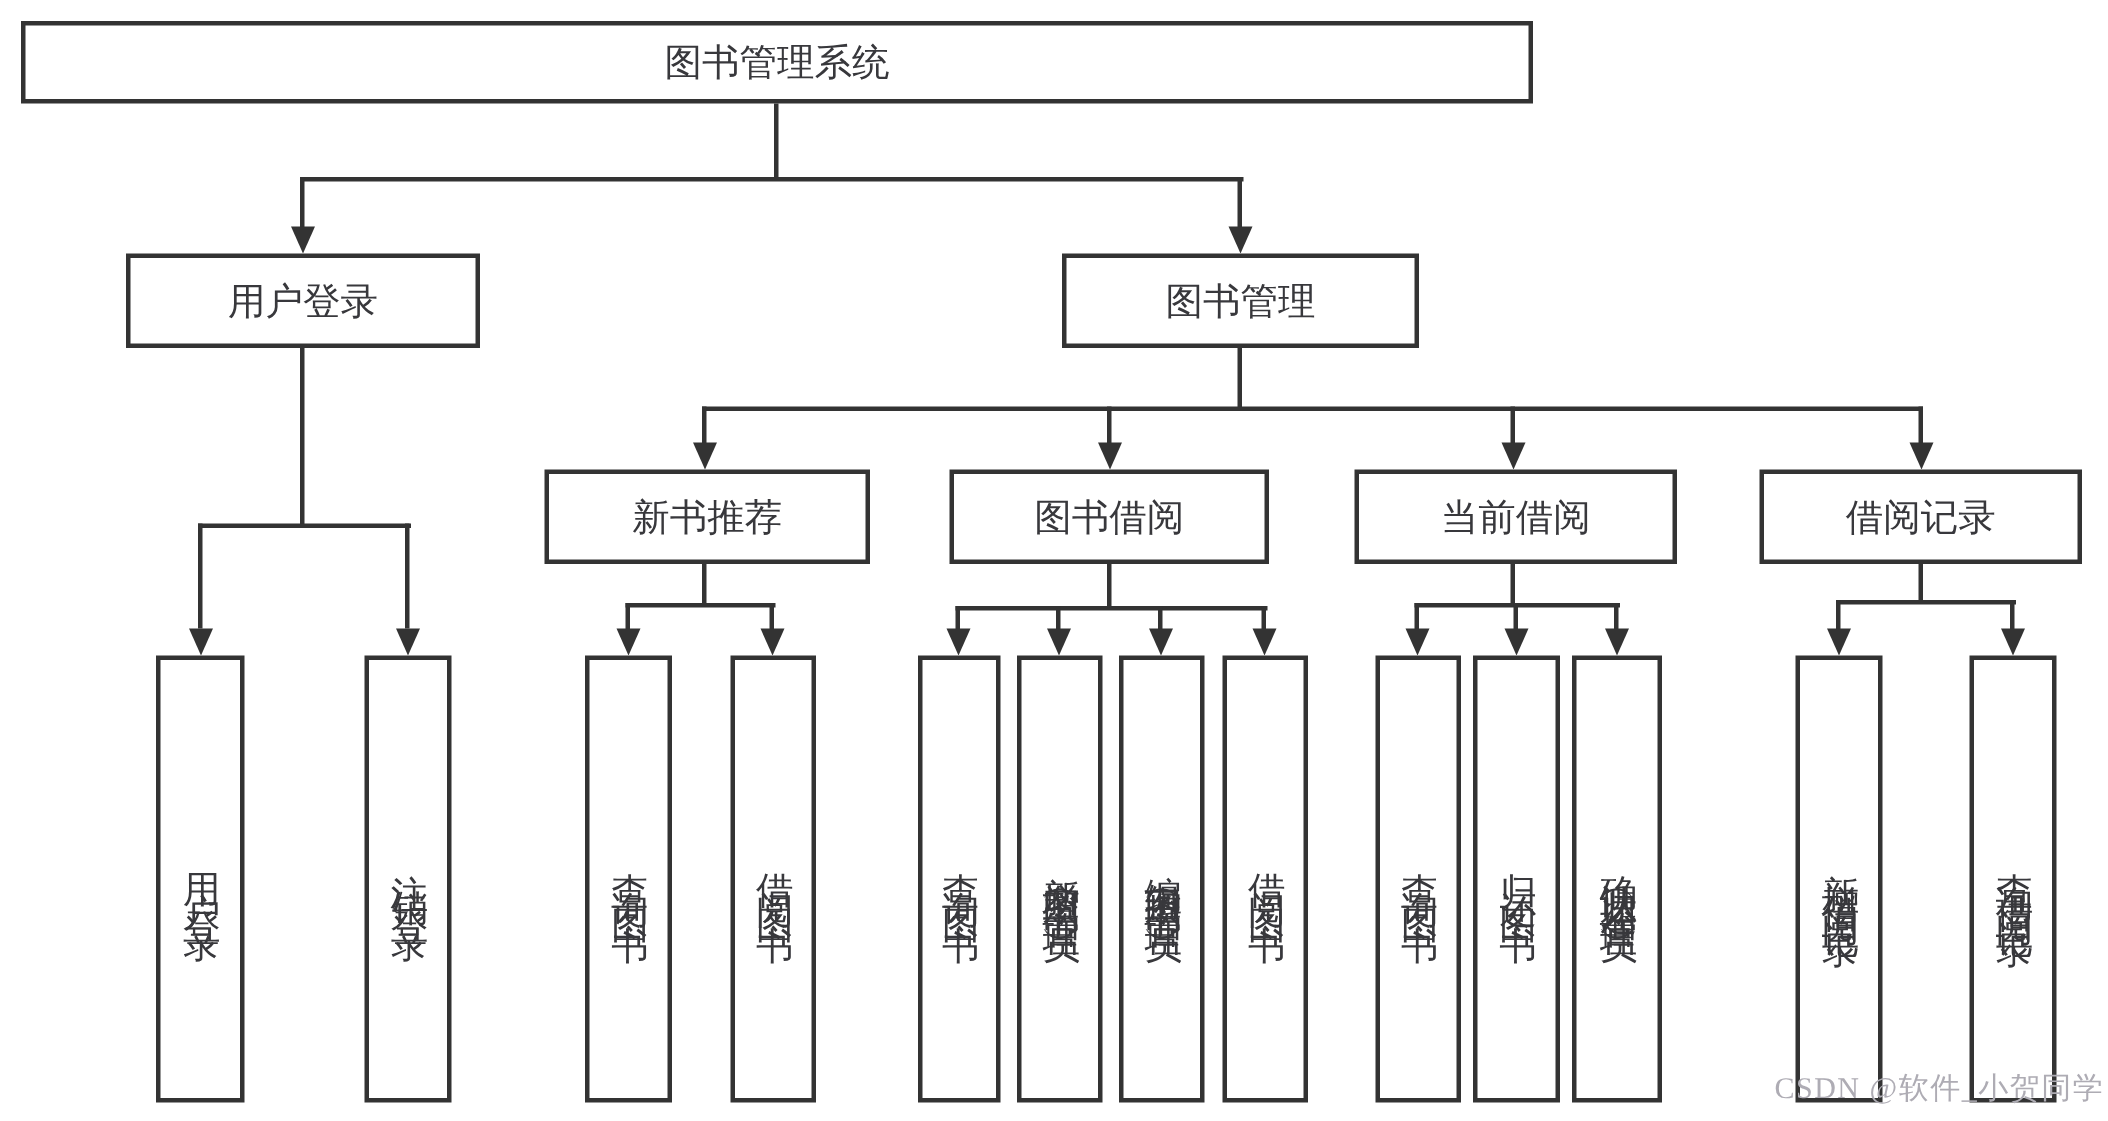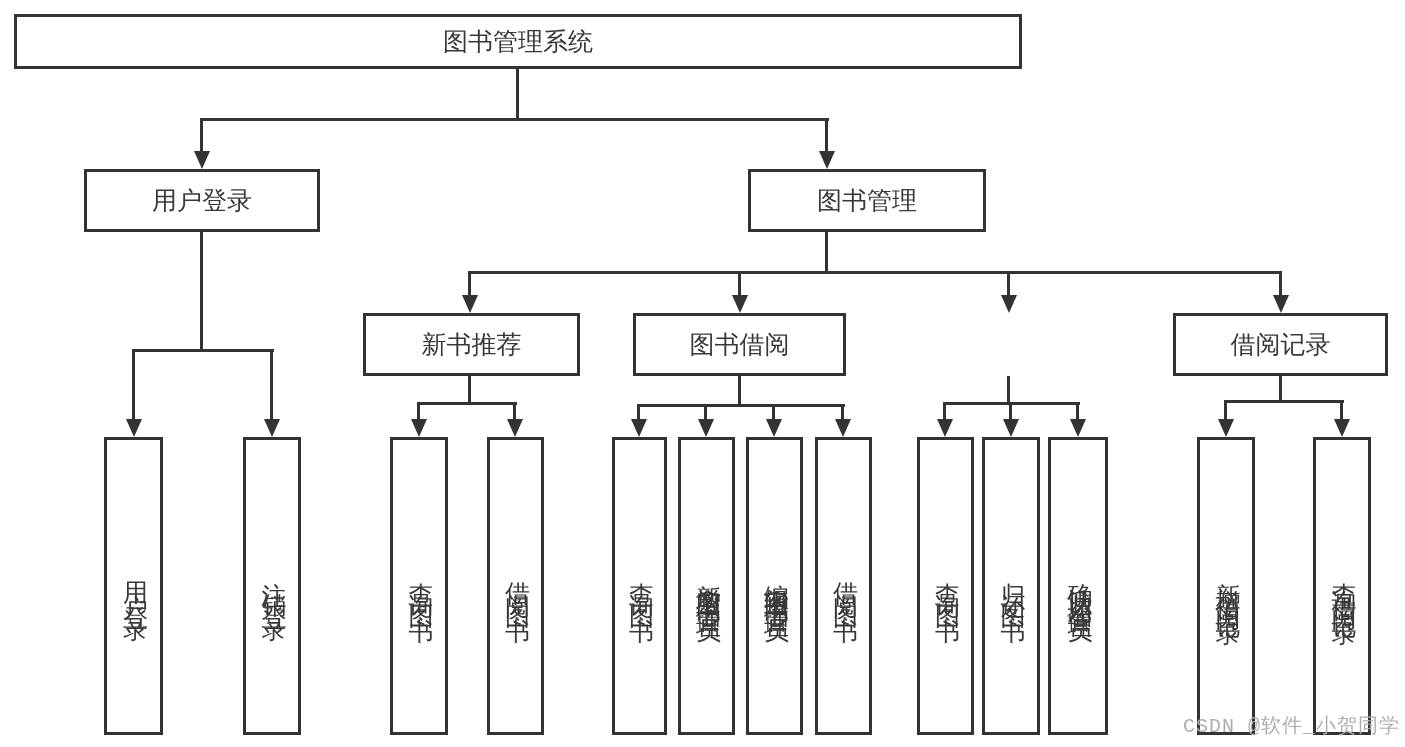--- a/index.html
+++ b/index.html
@@ -6,21 +6,21 @@
     --line:#333333;
     --text:#38383c;
     --watermark:#aeacb4;
     --bg:#ffffff;
   }
   html,body{margin:0;padding:0;background:#fff;}
   .canvas{
     position:relative;
     width:1405px;height:747px;
     background:var(--bg);
-    font-family:Liberation Mono, monospace;
+    font-family:Liberation Serif, serif;
     color:var(--text);
     overflow:hidden;
   }
   .box{
     position:absolute;
     box-sizing:border-box;
     border:3px solid var(--line);
     background:#fff;
     display:flex;
     align-items:center;
@@ -66,21 +66,21 @@
   <div class="box" style="left:14px;top:14px;width:1008px;height:55px">图书管理系统</div>
 
   <div class="ln" style="left:516px;top:69px;width:3px;height:51px"></div>
   <div class="ln" style="left:200px;top:118px;width:629px;height:3px"></div>
   <div class="ln" style="left:200px;top:118px;width:3px;height:35px"></div>
   <div class="arr" style="left:194px;top:151px"></div>
   <div class="ln" style="left:825px;top:118px;width:3px;height:35px"></div>
   <div class="arr" style="left:819px;top:151px"></div>
 
   <div class="box" style="left:84px;top:169px;width:236px;height:63px">用户登录</div>
-  <div class="box" style="left:748px;top:169px;width:238px;height:63px">图书管理</div>
+  <div class="box" style="left:708px;top:169px;width:238px;height:63px">图书管理</div>
 
   <div class="ln" style="left:200px;top:232px;width:3px;height:120px"></div>
   <div class="ln" style="left:132px;top:349px;width:142px;height:3px"></div>
   <div class="ln" style="left:132px;top:349px;width:3px;height:70px"></div>
   <div class="arr" style="left:126px;top:419px"></div>
   <div class="ln" style="left:270px;top:349px;width:3px;height:70px"></div>
   <div class="arr" style="left:264px;top:419px"></div>
 
   <div class="ln" style="left:825px;top:232px;width:3px;height:41px"></div>
   <div class="ln" style="left:468px;top:271px;width:814px;height:3px"></div>
@@ -88,20 +88,21 @@
   <div class="arr" style="left:462px;top:295px"></div>
   <div class="ln" style="left:738px;top:271px;width:3px;height:26px"></div>
   <div class="arr" style="left:732px;top:295px"></div>
   <div class="ln" style="left:1007px;top:271px;width:3px;height:26px"></div>
   <div class="arr" style="left:1001px;top:295px"></div>
   <div class="ln" style="left:1279px;top:271px;width:3px;height:26px"></div>
   <div class="arr" style="left:1273px;top:295px"></div>
 
   <div class="box" style="left:633px;top:313px;width:213px;height:63px">图书借阅</div>
   <div class="box" style="left:363px;top:313px;width:217px;height:63px">新书推荐</div>
+  <div class="box" style="left:903px;top:313px;width:215px;height:63px">当前借阅</div>
   <div class="box" style="left:1173px;top:313px;width:215px;height:63px">借阅记录</div>
 
   <div class="ln" style="left:468px;top:376px;width:3px;height:28px"></div>
   <div class="ln" style="left:417px;top:402px;width:100px;height:3px"></div>
   <div class="ln" style="left:417px;top:402px;width:3px;height:19px"></div>
   <div class="arr" style="left:411px;top:419px"></div>
   <div class="ln" style="left:513px;top:402px;width:3px;height:19px"></div>
   <div class="arr" style="left:507px;top:419px"></div>
 
   <div class="ln" style="left:738px;top:376px;width:3px;height:30px"></div>

